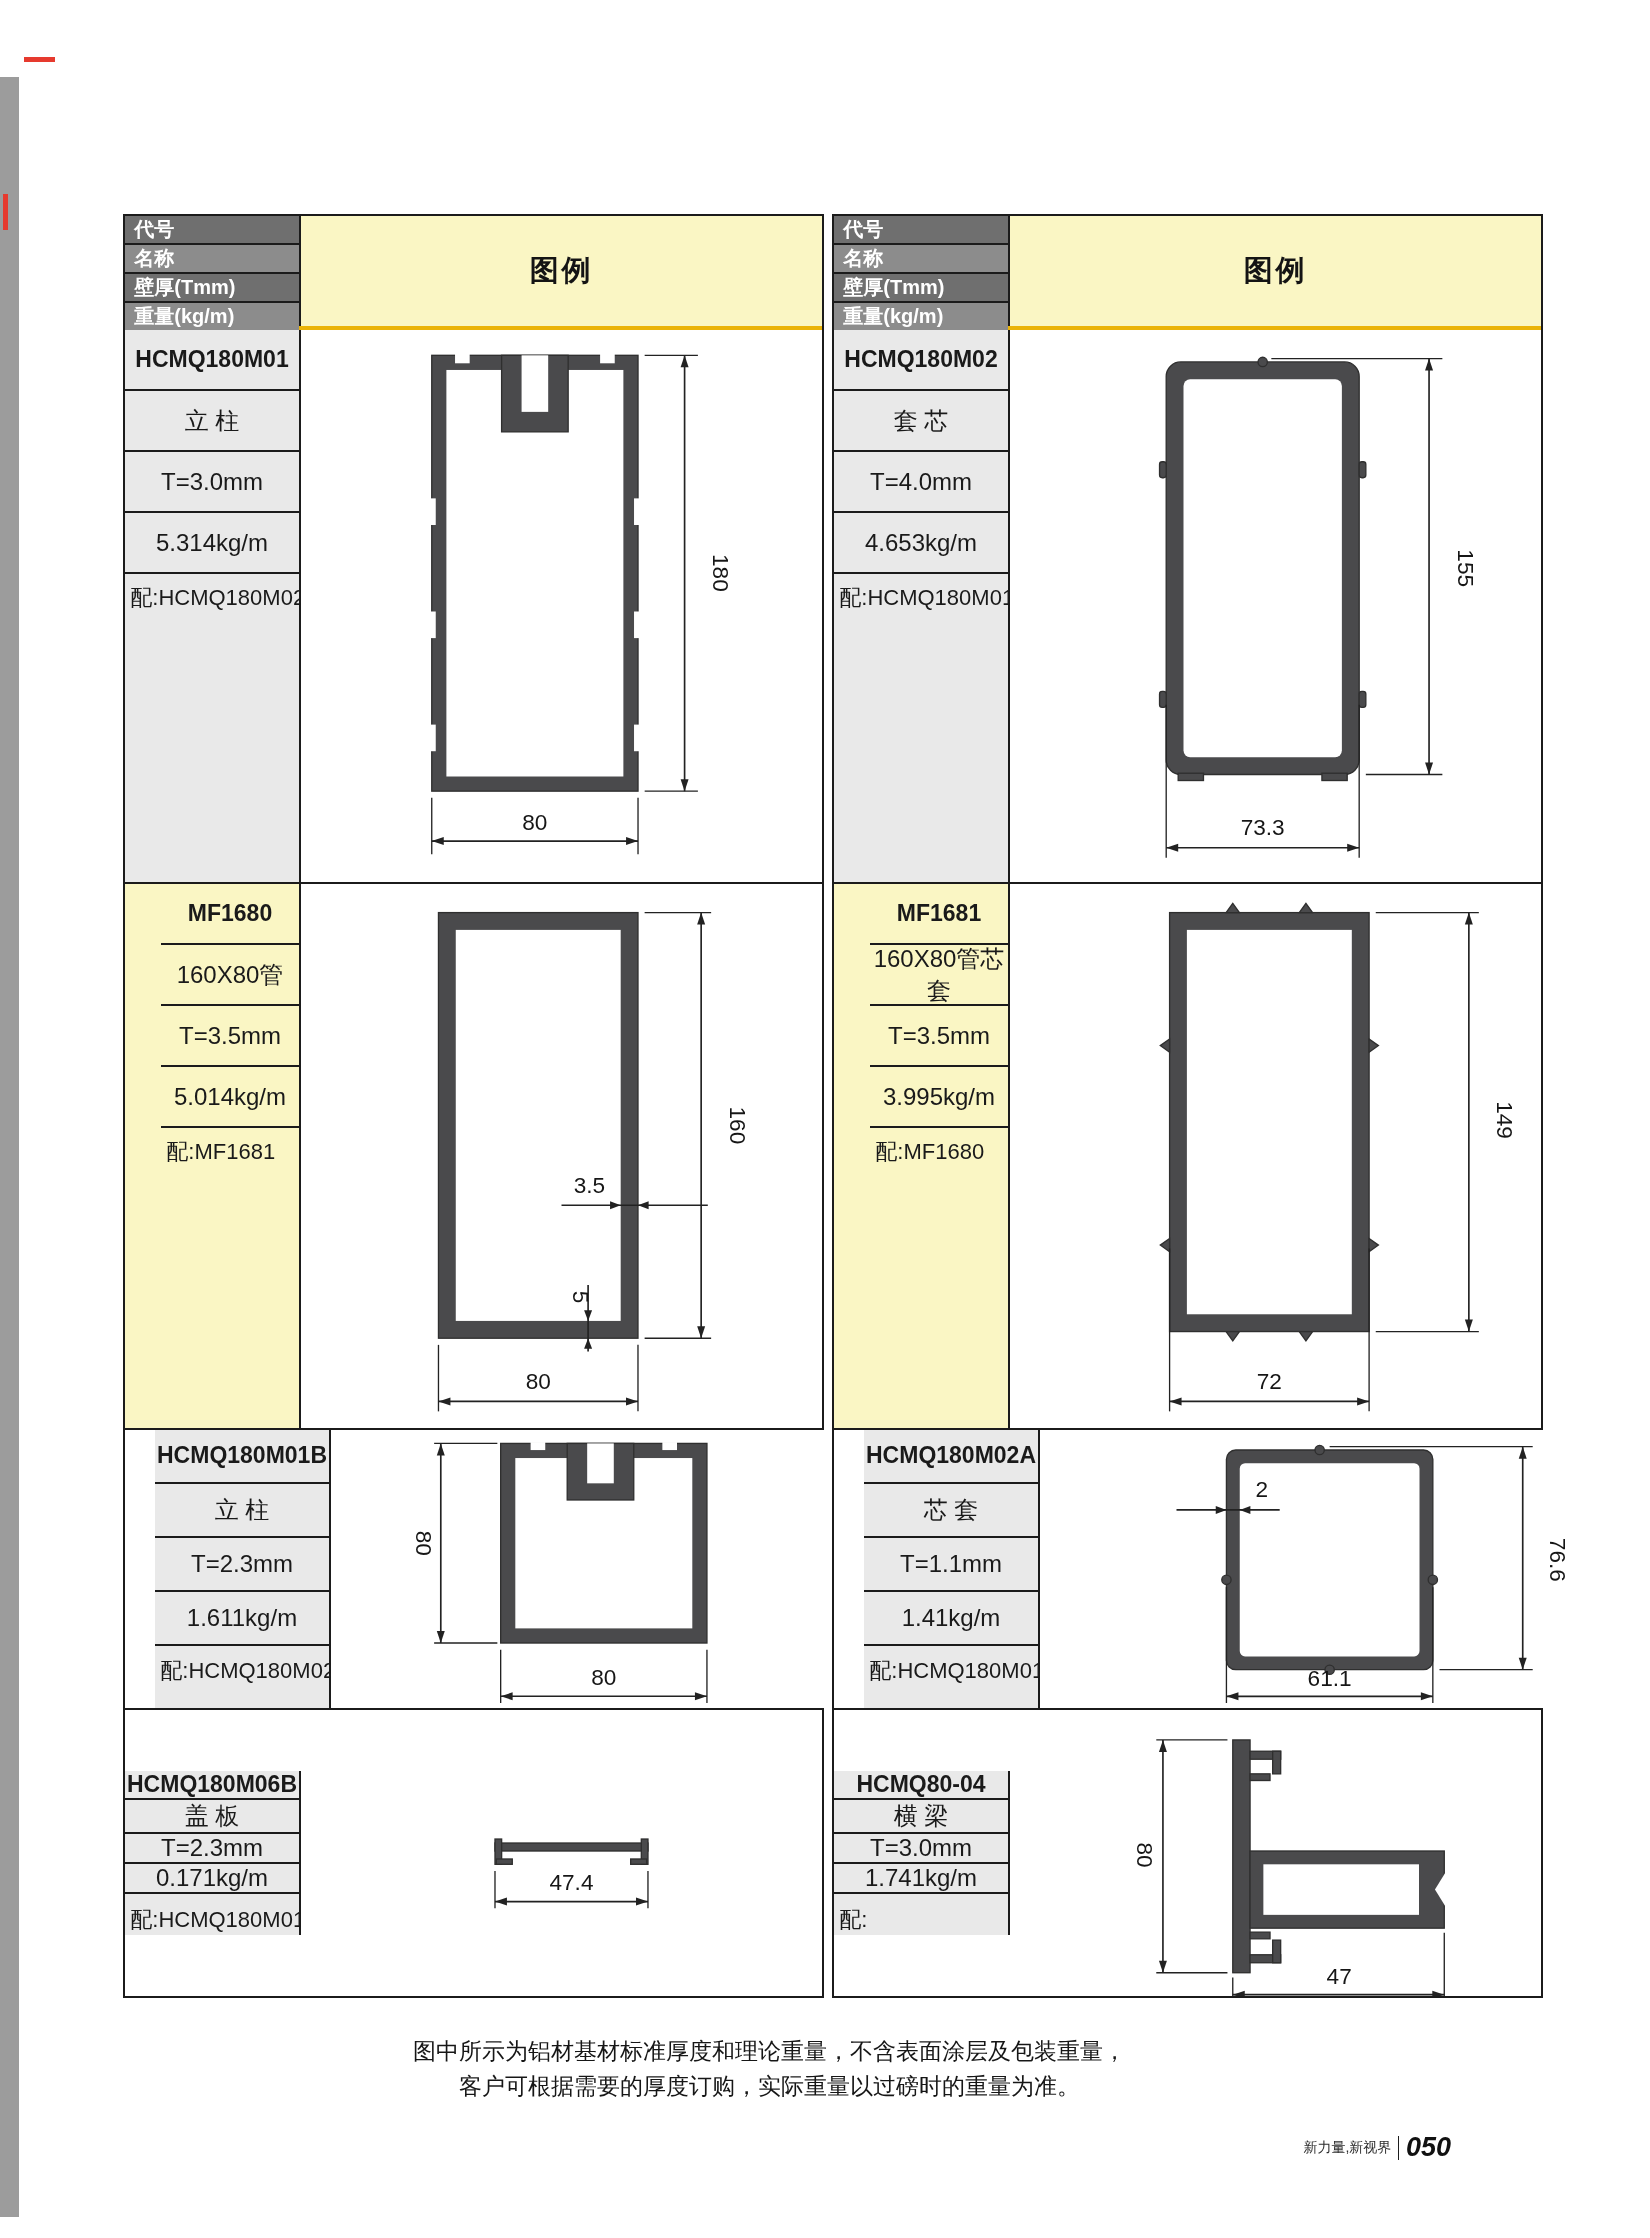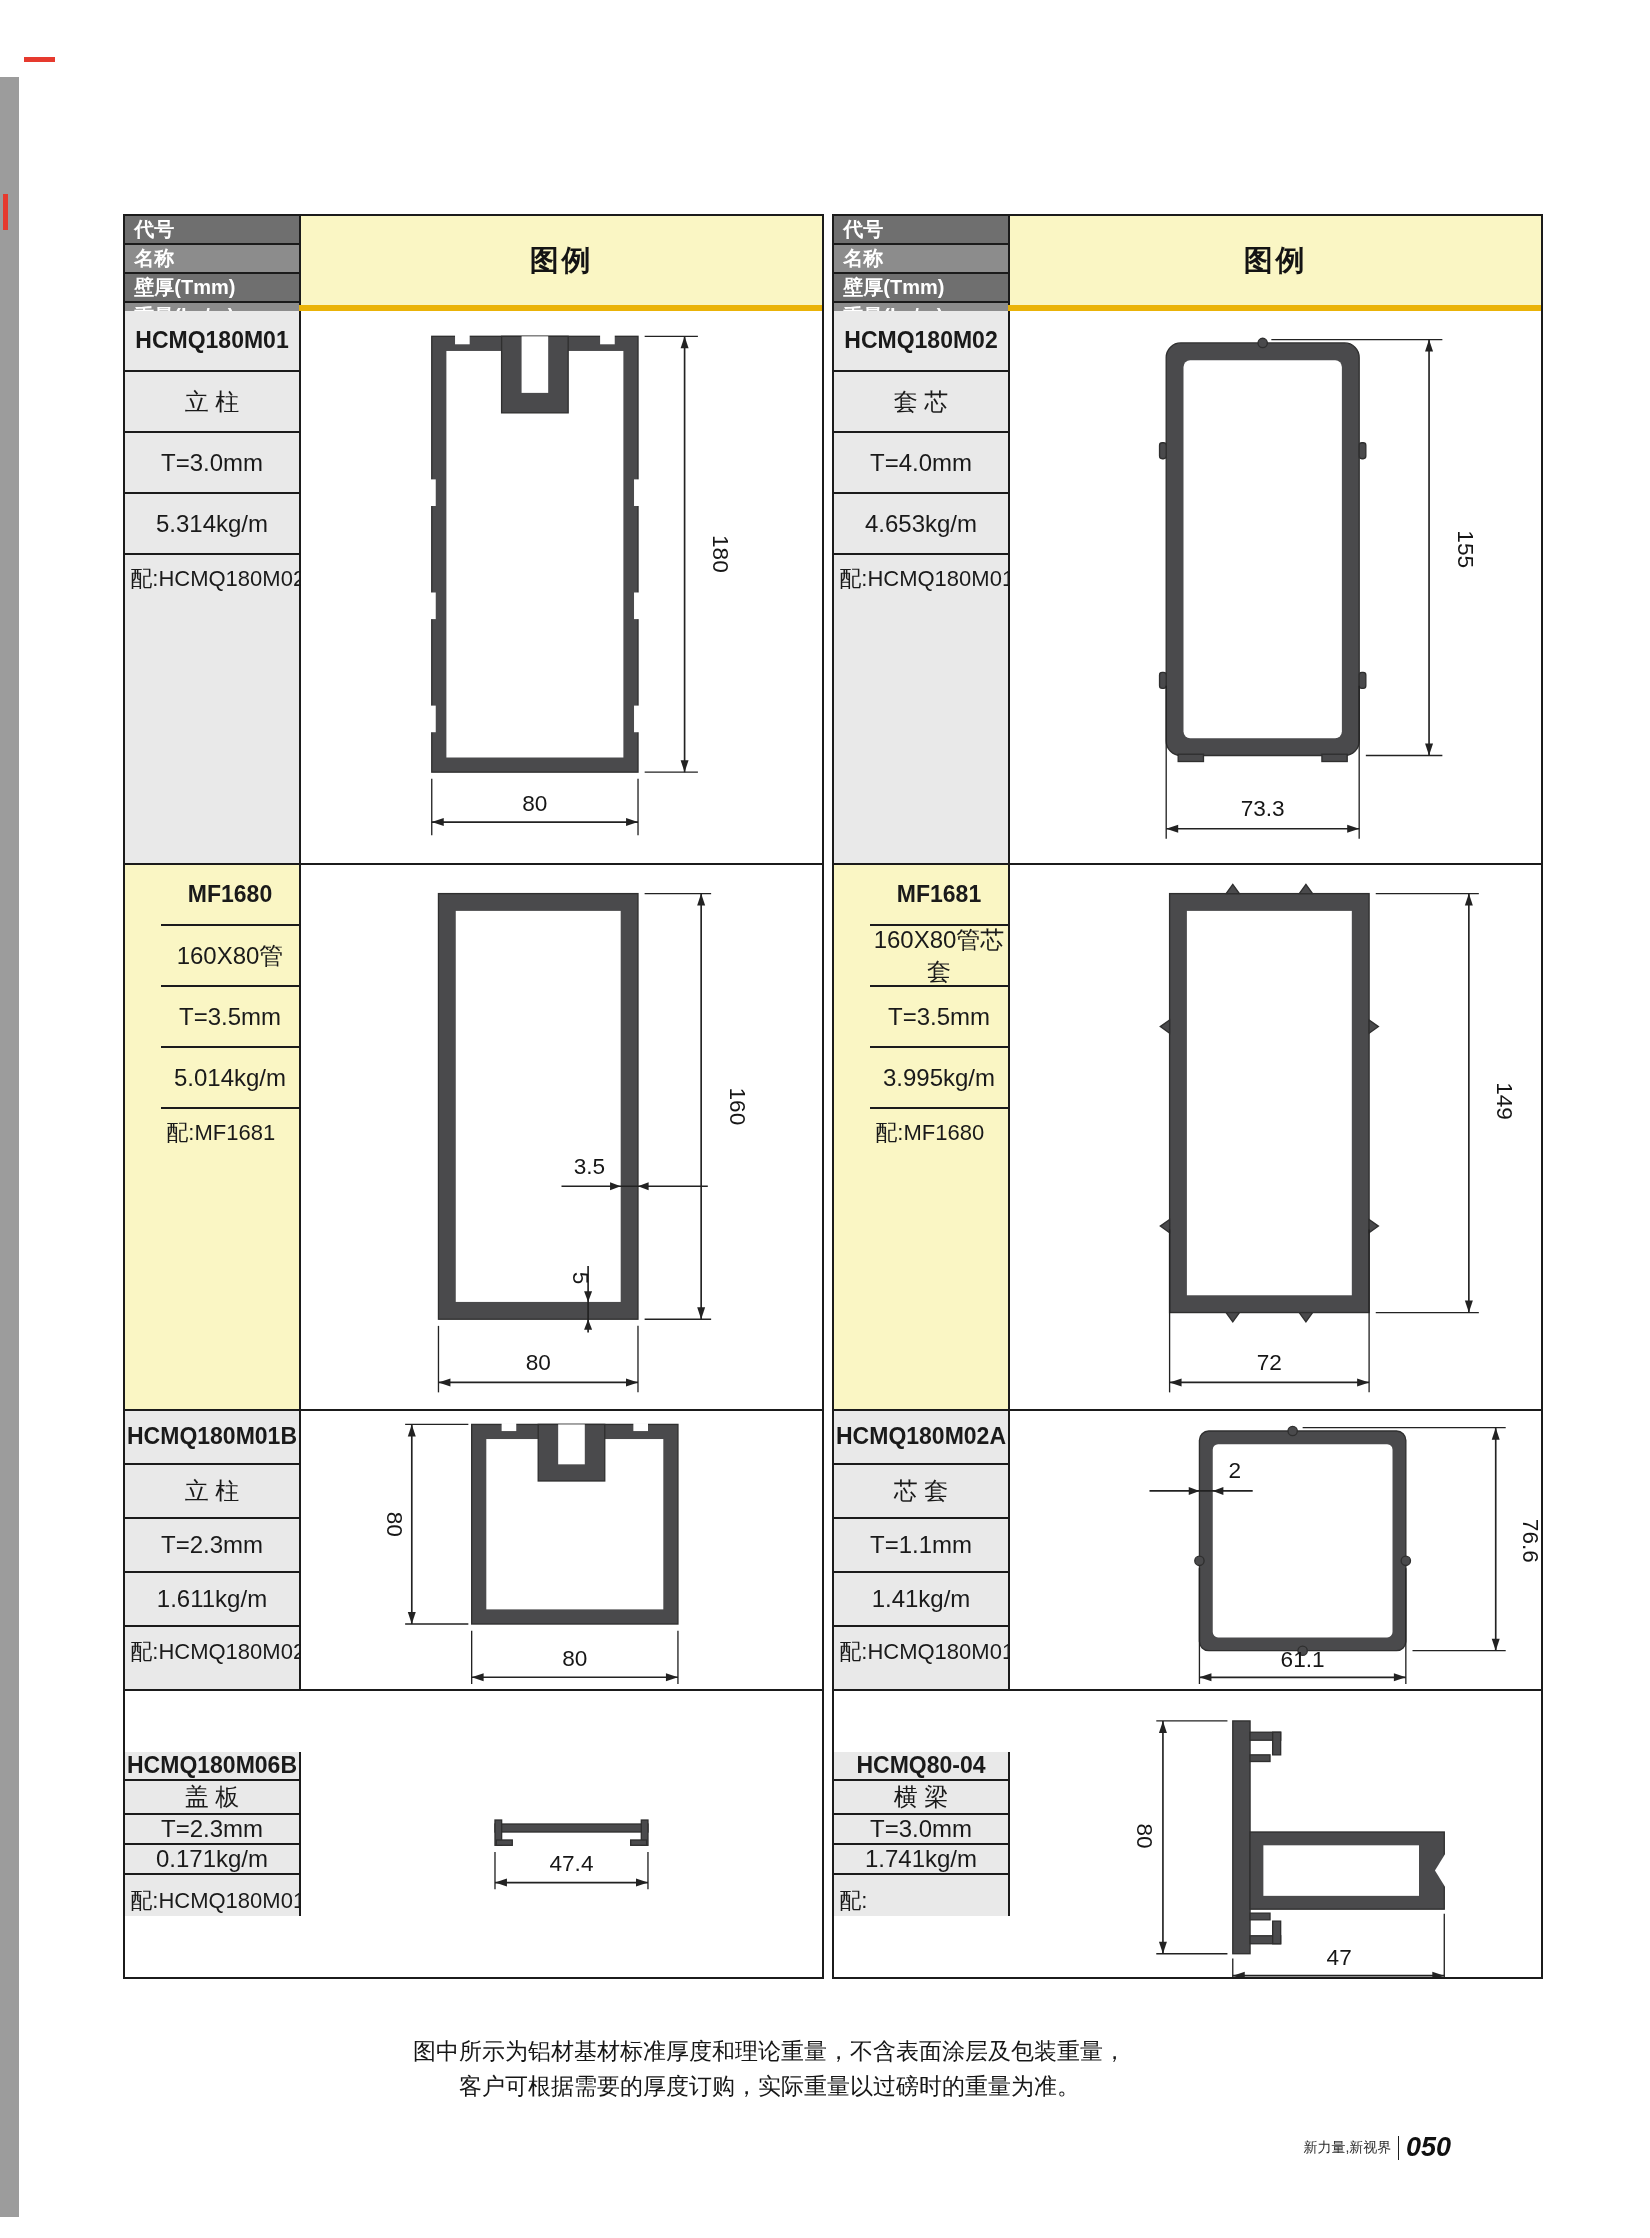--- a/index.html
+++ b/index.html
@@ -12,35 +12,35 @@
   .margin-bar { position:absolute; left:0; top:77px; width:18.6px; height:2140px; background:#9c9c9c; }
   .crop-h { position:absolute; left:24px; top:57px; width:31px; height:4.7px; background:#e63a2e; }
   .crop-v { position:absolute; left:3.3px; top:194px; width:4.7px; height:36px; background:#e63a2e; }
 
   
   .tbl { position:absolute; top:214px; border:2.7px solid #1b1b1b; background:#fff;
          display:flex; flex-direction:column; }
   .tbl.left  { left:123px;  width:701px; }
   .tbl.right { left:832px; width:711px; }
 
-  .hdr { display:flex; height:95px; border-bottom:6px solid #eab308; flex:none; }
+  .hdr { display:flex; height:114px; border-bottom:4px solid #eab308; flex:none; }
   .hcol { width:176px; flex:none; display:flex; flex-direction:column; border-right:2px solid #1b1b1b; }
   .hcell { flex:1; display:flex; align-items:center; padding-left:9.3px;
            color:#ffffff; font-weight:bold; font-size:20px; border-bottom:2px solid #1b1b1b; }
   .hcell:last-child { border-bottom:none; }
   .hcell:nth-child(odd)  { background:#6f6f6f; }
   .hcell:nth-child(even) { background:#8c8c8c; }
   .legend { flex:1; background:#faf6c4; display:flex; align-items:center; justify-content:center;
             font-size:29px; font-weight:bold; letter-spacing:2.7px; color:#141414; }
 
   .row { display:flex; border-bottom:2px solid #1b1b1b; flex:none; }
   .row:last-child { border-bottom:none; flex:1;align-items:center; }
   .row.r1 { height:554px; }
   .row.r2 { height:546px; }
-  .row.r3 { height:280px; }
+  .row.r3 { height:280px;padding-left:30px; }
 
   .lcol { width:176px; flex:none; display:flex; flex-direction:column;
           border-right:2px solid #1b1b1b; background:#e9e9e9; }
   .row.hl .lcol { background:#faf6c4;padding-left:36px; }
   .lcell { display:flex; align-items:center; justify-content:center; text-align:center;
            font-size:24px; border-bottom:2px solid #1b1b1b; }
   .row.tall .lcell { height:61px; flex:none; }
   .row.short .lcell { flex:1; }
   .lcell.code { font-weight:bold; font-size:23px; }
   .lcell.match { flex:1; border-bottom:none; align-items:flex-start; justify-content:flex-start;

